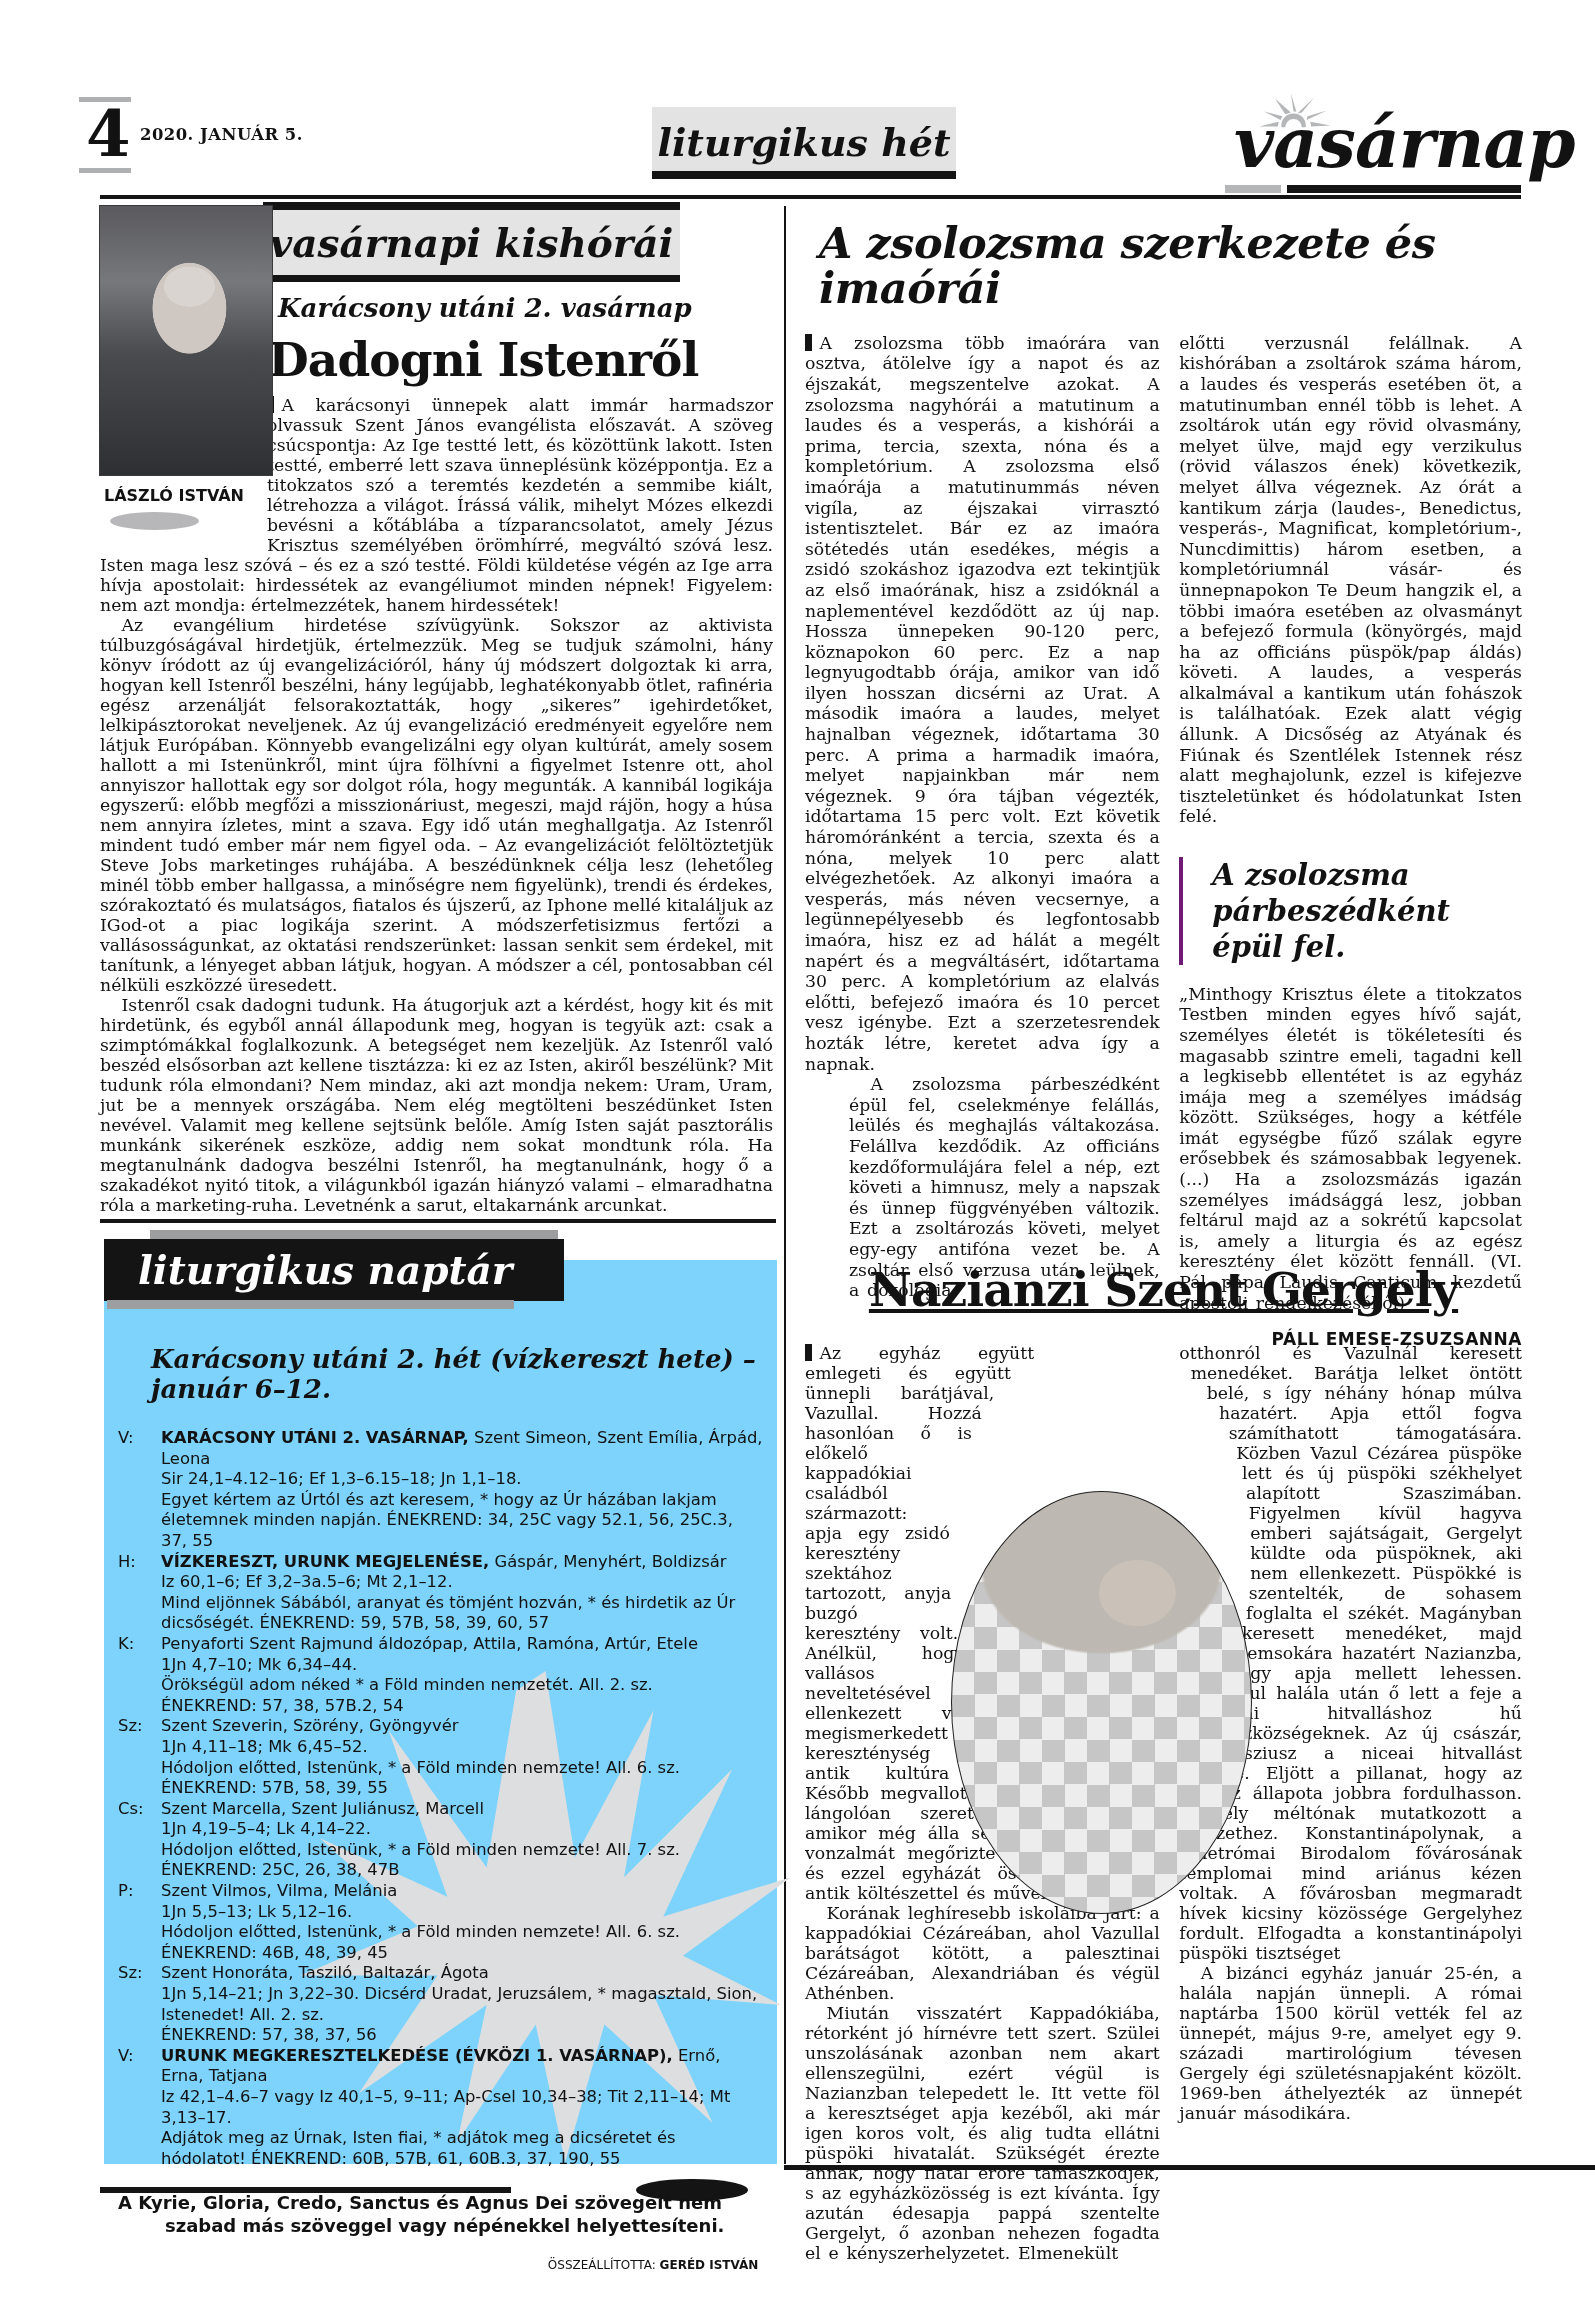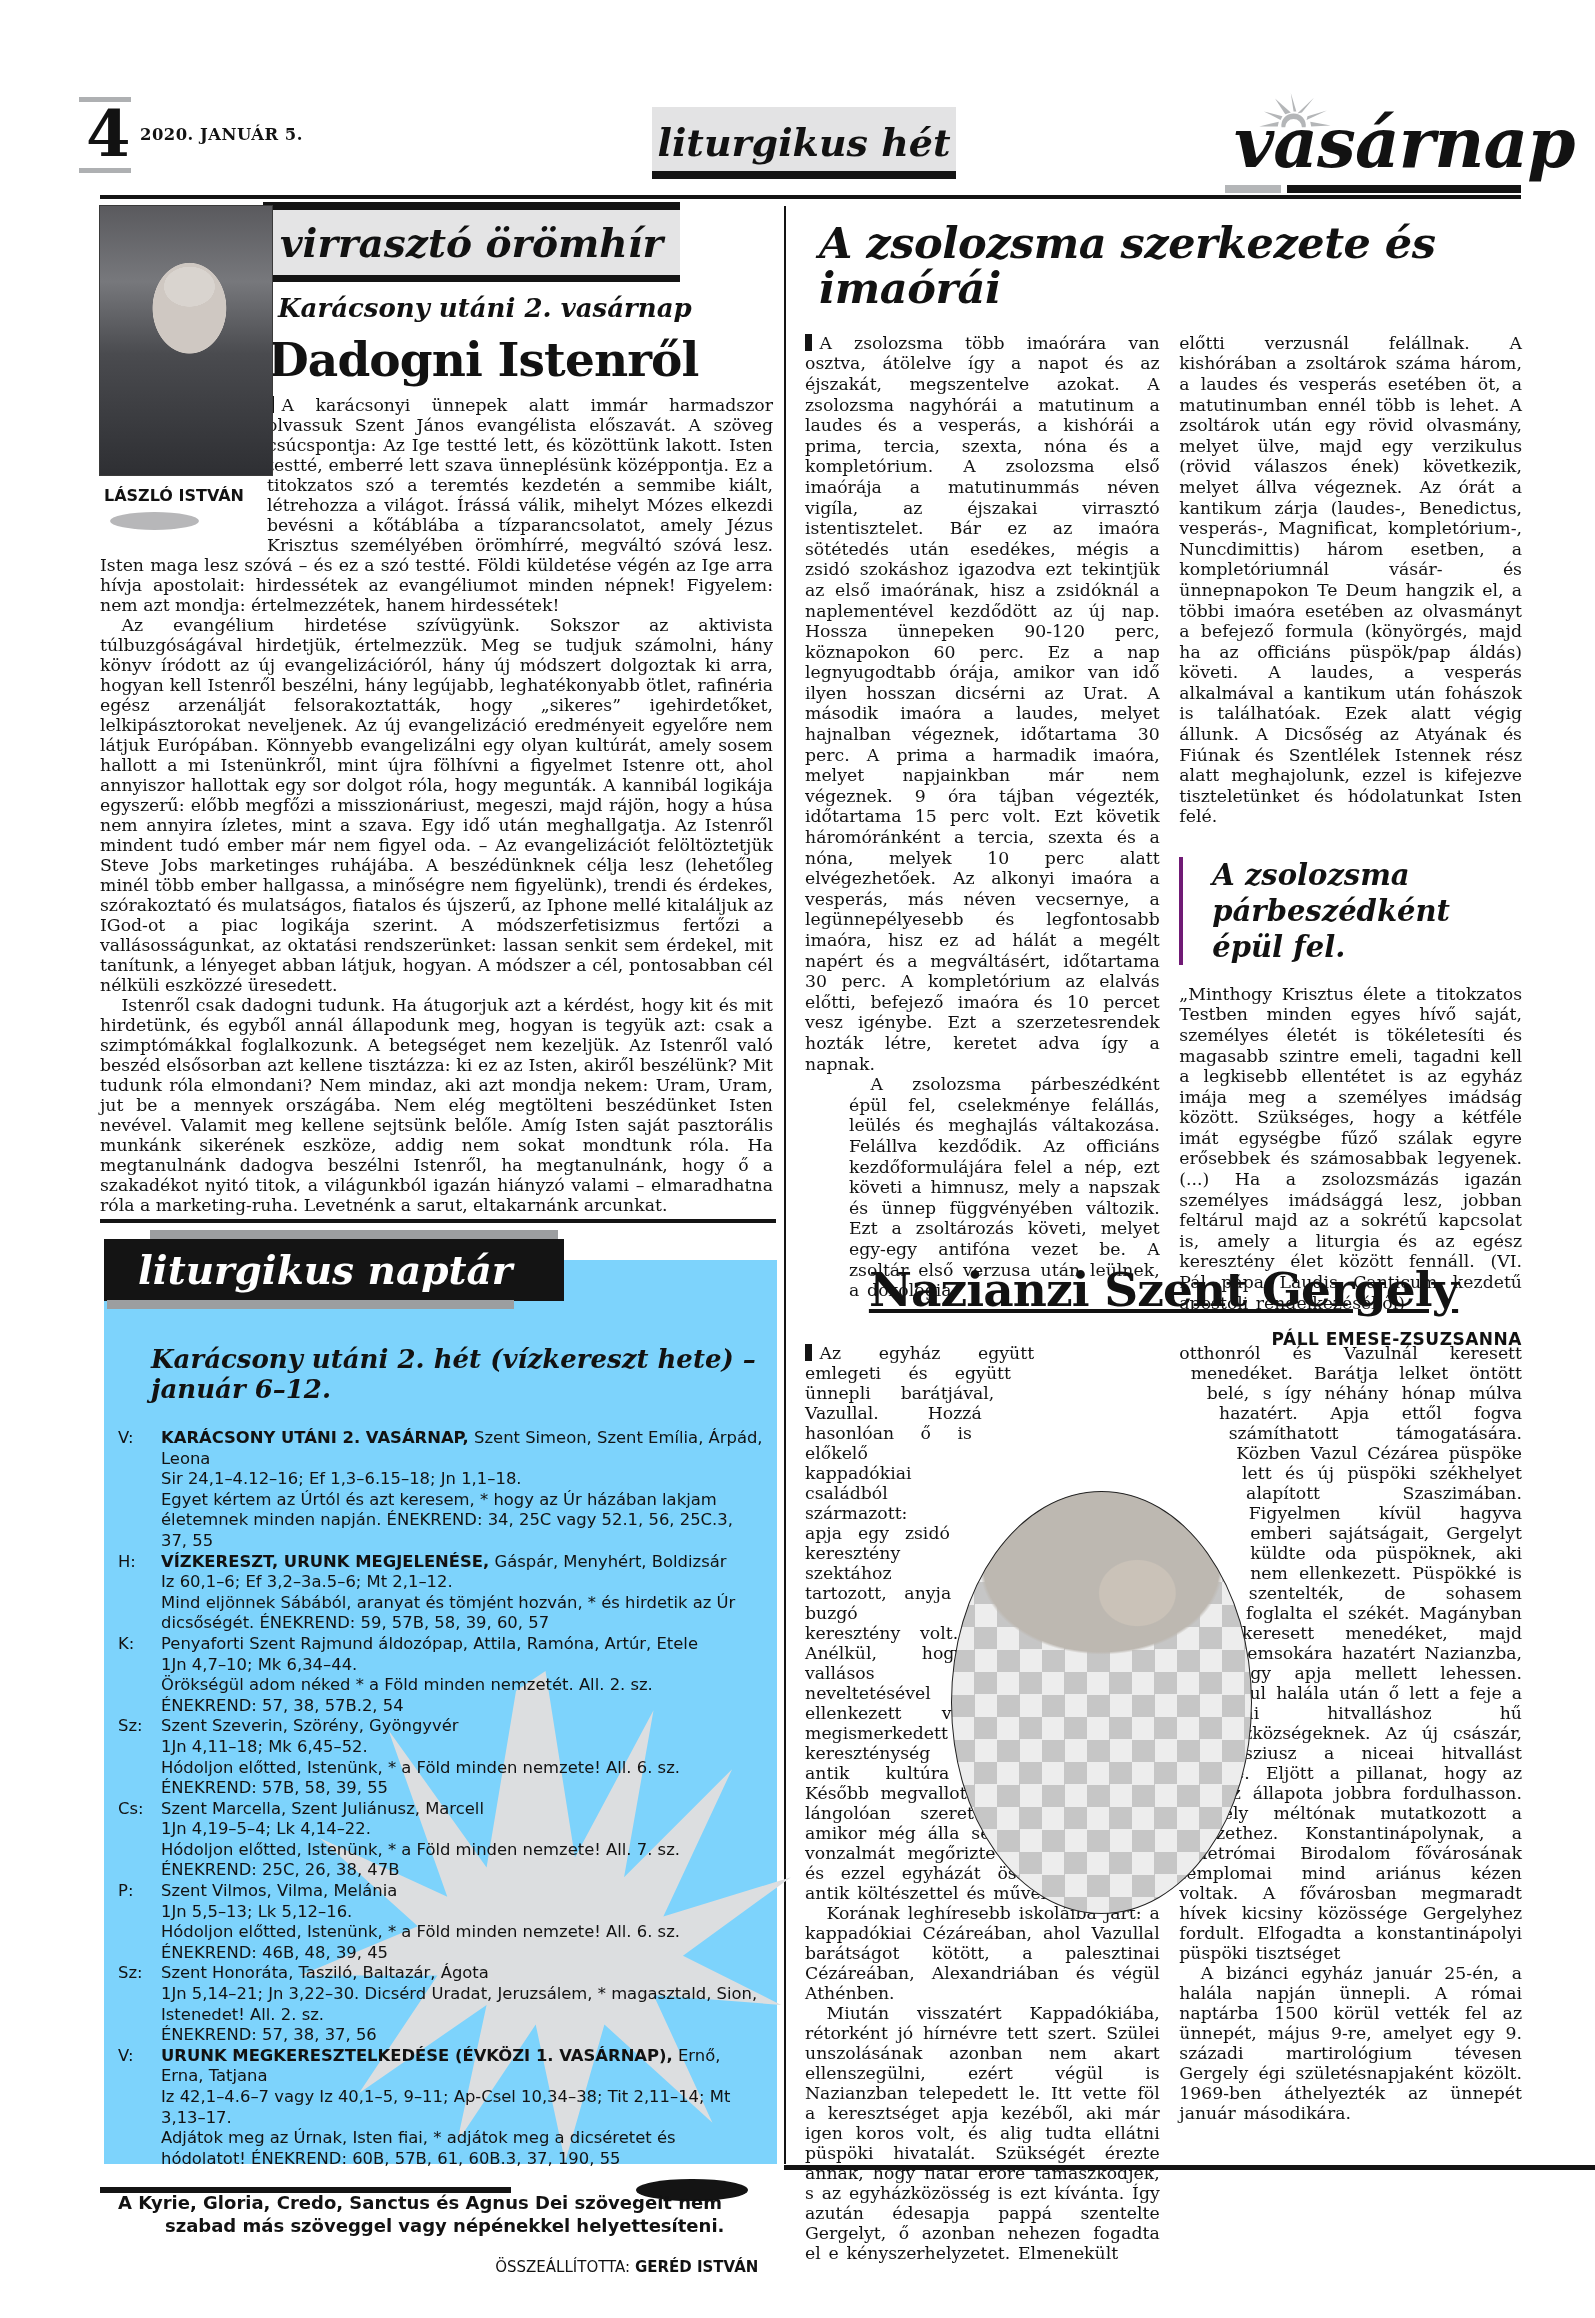--- a/index.html
+++ b/index.html
@@ -55,21 +55,21 @@
   #naptar-headerbox .t{color:#ffffff;font-style:italic;font-weight:bold;font-size:39px;padding-left:34px;font-family:"DejaVu Serif",serif;}
   .naptar-accent{background:#9c9ea0;height:9.3px;}
   #naptar-subtitle{font-style:italic;font-weight:bold;font-size:26px;margin:22.4px 0 0 47px;}
   #naptar-entries{margin:24px 14px 0 14px;font-family:"DejaVu Sans",sans-serif;font-size:16.4px;line-height:20.6px;position:relative;z-index:2;}
   .nrow{display:flex;margin:0;}
   .nday{width:43px;flex:none;}
   .nbody{flex:1;}
   .nbold{font-weight:bold;}
   #naptar-note{margin:21.5px 14px 0 14px;font-family:"DejaVu Sans",sans-serif;font-weight:bold;font-size:18px;line-height:23.4px;
                padding-left:47px;text-indent:-47px;position:relative;z-index:2;}
-  #naptar-credit{margin:20.6px 18.7px 0 0;text-align:right;font-family:"DejaVu Sans",sans-serif;font-size:15px;position:relative;z-index:2;}
+  #naptar-credit{margin:20.6px 18.7px 0 0;text-align:right;font-family:"DejaVu Sans",sans-serif;font-size:12px;position:relative;z-index:2;}
   #naptar-credit .name{font-weight:bold;}
   #agave{position:absolute;left:196px;top:411px;width:491px;height:491px;background:#dcdee0;z-index:1;
          clip-path:polygon(50% 0%,56% 38%,72% 8%,66% 42%,88% 20%,74% 50%,100% 42%,78% 58%,98% 68%,72% 66%,84% 92%,62% 72%,54% 100%,48% 72%,32% 96%,38% 68%,12% 86%,28% 62%,0% 62%,24% 52%,4% 34%,30% 46%,18% 12%,38% 40%,44% 4%);}
   
   #gg-title{text-align:center;font-weight:bold;font-size:47px;letter-spacing:-0.9px;margin:0 0 26px 0;text-decoration:underline;}
   .gg-serif{font-size:17.3px;line-height:20px;text-align:justify;word-spacing:2.3px;}
   .gg-serif p{margin:0;}
   .gg-serif p + p{text-indent:21.5px;}
   #gg-wrapL{float:right;width:210px;height:421px;margin-top:118px;shape-outside:ellipse(154px 213px at 154px 210px);}
   #gg-wrapR{float:left;width:71px;height:421px;margin-top:118px;shape-outside:ellipse(150px 213px at -79px 210px);}
@@ -115,21 +115,21 @@
   <div class="abs" id="logo-underline-gray" style="left:1225px;top:185px;"></div>
   <div class="abs" id="logo-underline-black" style="left:1287px;top:185px;"></div>
 
   <div class="abs rule" style="left:100px;top:195px;width:1421px;height:4.2px;"></div>
   <div class="abs rule" style="left:784px;top:206px;width:2.3px;height:1958px;"></div>
 
   <div class="abs" style="left:100px;top:202px;width:673px;">
     <div id="kicker-wrap">
       <div id="kicker-topbar"></div>
       <div id="kicker-box">
-          <span class="t">virrasztó örömhír</span>
+          <span class="t">vasárnapi kishórái</span>
         </div>
       <div id="kicker-botbar"></div>
     </div>
     <div id="subkicker">Karácsony utáni 2. vasárnap</div>
     <div id="lead-title">Dadogni Istenről</div>
     <div class="body-text" style="margin-top:11.2px;" data-paras="sunday_gospel.paragraphs">
       <div id="photo-spacer"></div>
     <p><span class="lead-square"></span>A karácsonyi ünnepek alatt immár harmadszor olvassuk Szent János evangélista előszavát. A szöveg csúcspontja: Az Ige testté lett, és közöttünk lakott. Isten testté, emberré lett szava ünneplésünk középpontja. Ez a titokzatos szó a teremtés kezdetén a semmibe kiált, létrehozza a világot. Írássá válik, mihelyt Mózes elkezdi bevésni a kőtáblába a tízparancsolatot, amely Jézus Krisztus személyében örömhírré, megváltó szóvá lesz. Isten maga lesz szóvá – és ez a szó testté. Földi küldetése végén az Ige arra hívja apostolait: hirdessétek az evangéliumot minden népnek! Figyelem: nem azt mondja: értelmezzétek, hanem hirdessétek!</p>
         <p>Az evangélium hirdetése szívügyünk. Sokszor az aktivista túlbuzgóságával hirdetjük, értelmezzük. Meg se tudjuk számolni, hány könyv íródott az új evangelizációról, hány új módszert dolgoztak ki arra, hogyan kell Istenről beszélni, hány legújabb, leghatékonyabb ötlet, rafinéria egész arzenálját felsorakoztatták, hogy „sikeres” igehirdetőket, lelkipásztorokat neveljenek. Az új evangelizáció eredményeit egyelőre nem látjuk Európában. Könnyebb evangelizálni egy olyan kultúrát, amely sosem hallott a mi Istenünkről, mint újra fölhívni a figyelmet Istenre ott, ahol annyiszor hallottak egy sor dolgot róla, hogy megunták. A kannibál logikája egyszerű: előbb megfőzi a misszionáriust, megeszi, majd rájön, hogy a húsa nem annyira ízletes, mint a szava. Egy idő után meghallgatja. Az Istenről mindent tudó ember már nem figyel oda. – Az evangelizációt felöltöztetjük Steve Jobs marketinges ruhájába. A beszédünknek célja lesz (lehetőleg minél több ember hallgassa, a minőségre nem figyelünk), trendi és érdekes, szórakoztató és mulatságos, fiatalos és újszerű, az Iphone mellé kitaláljuk az IGod-ot a piac logikája szerint. A módszerfetisizmus fertőzi a vallásosságunkat, az oktatási rendszerünket: lassan senkit sem érdekel, mit tanítunk, a lényeget abban látjuk, hogyan. A módszer a cél, pontosabban cél nélküli eszközzé üresedett.</p>
         <p>Istenről csak dadogni tudunk. Ha átugorjuk azt a kérdést, hogy kit és mit hirdetünk, és egyből annál állapodunk meg, hogyan is tegyük azt: csak a szimptómákkal foglalkozunk. A betegséget nem kezeljük. Az Istenről való beszéd elsősorban azt kellene tisztázza: ki ez az Isten, akiről beszélünk? Mit tudunk róla elmondani? Nem mindaz, aki azt mondja nekem: Uram, Uram, jut be a mennyek országába. Nem elég megtölteni beszédünket Isten nevével. Valamit meg kellene sejtsünk belőle. Amíg Isten saját pasztorális munkánk sikerének eszköze, addig nem sokat mondtunk róla. Ha megtanulnánk dadogva beszélni Istenről, ha megtanulnánk, hogy ő a szakadékot nyitó titok, a világunkból igazán hiányzó valami – elmaradhatna róla a marketing-ruha. Levetnénk a sarut, eltakarnánk arcunkat.</p>

